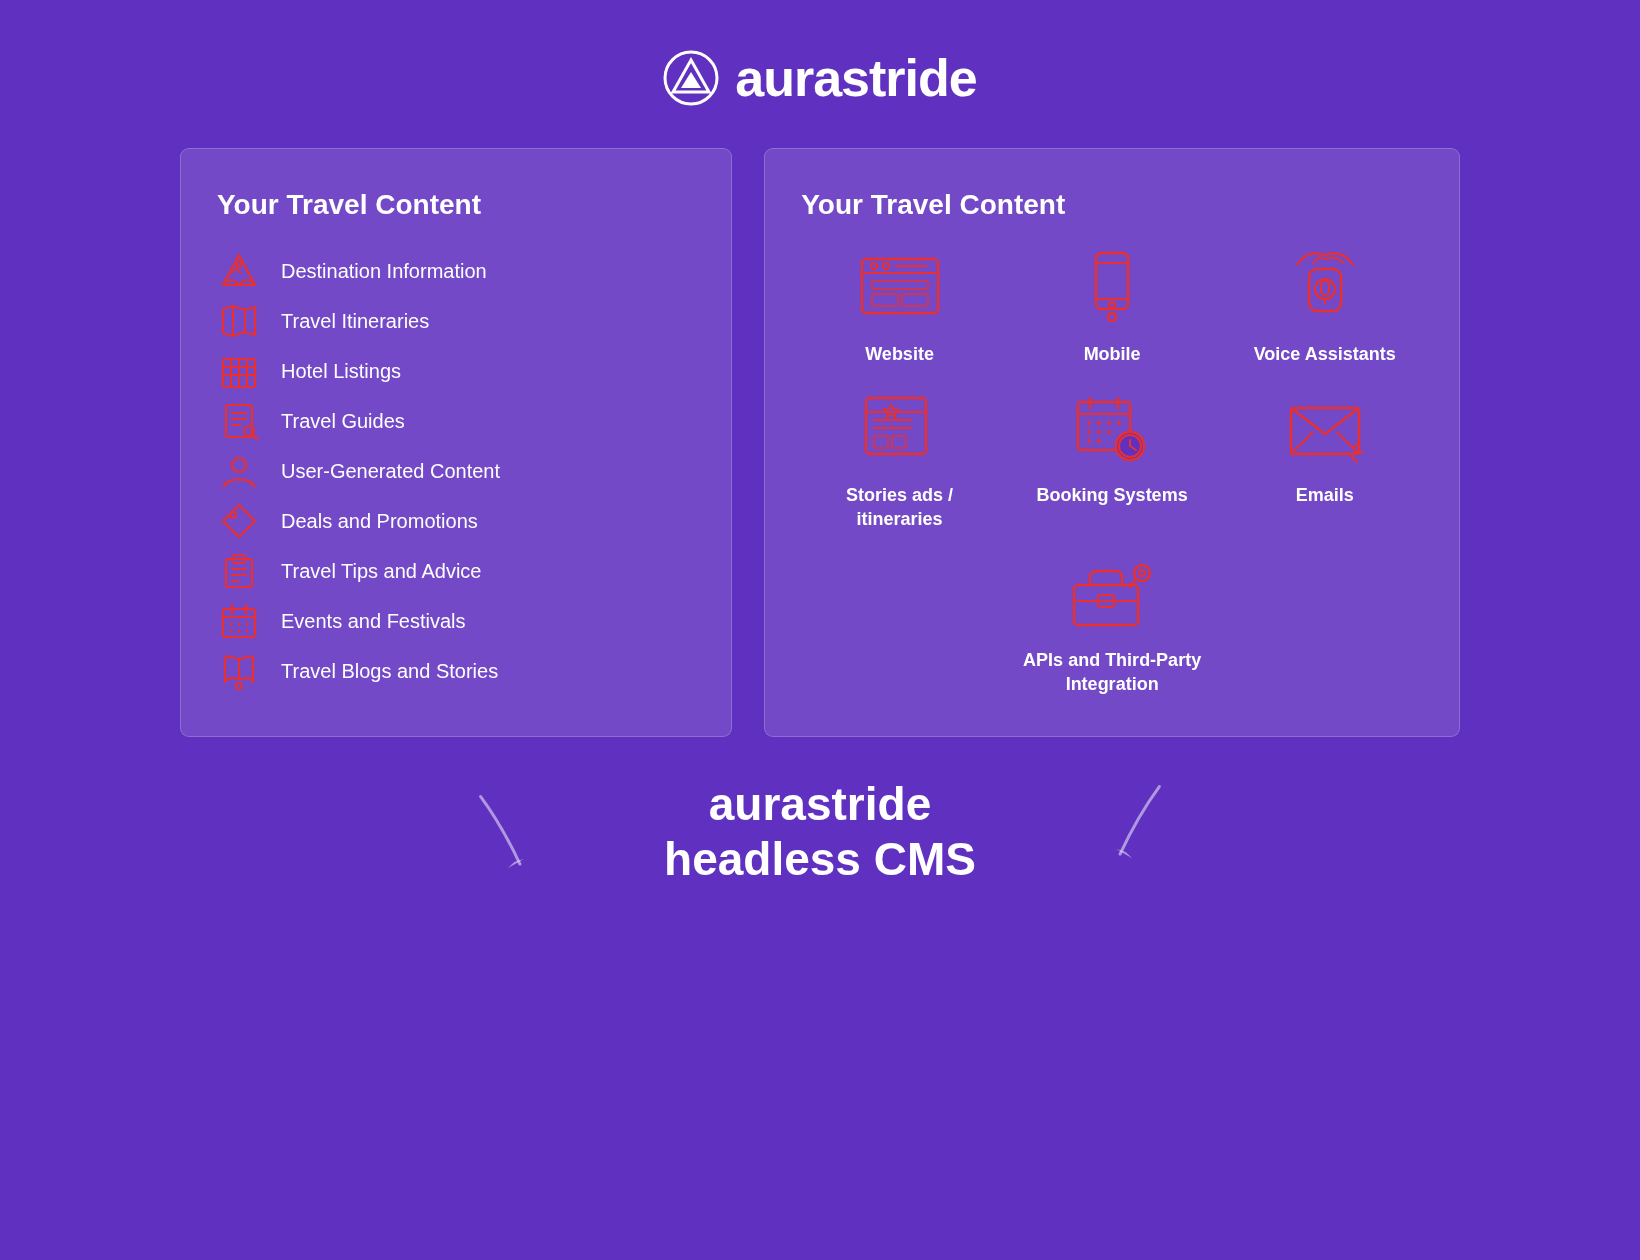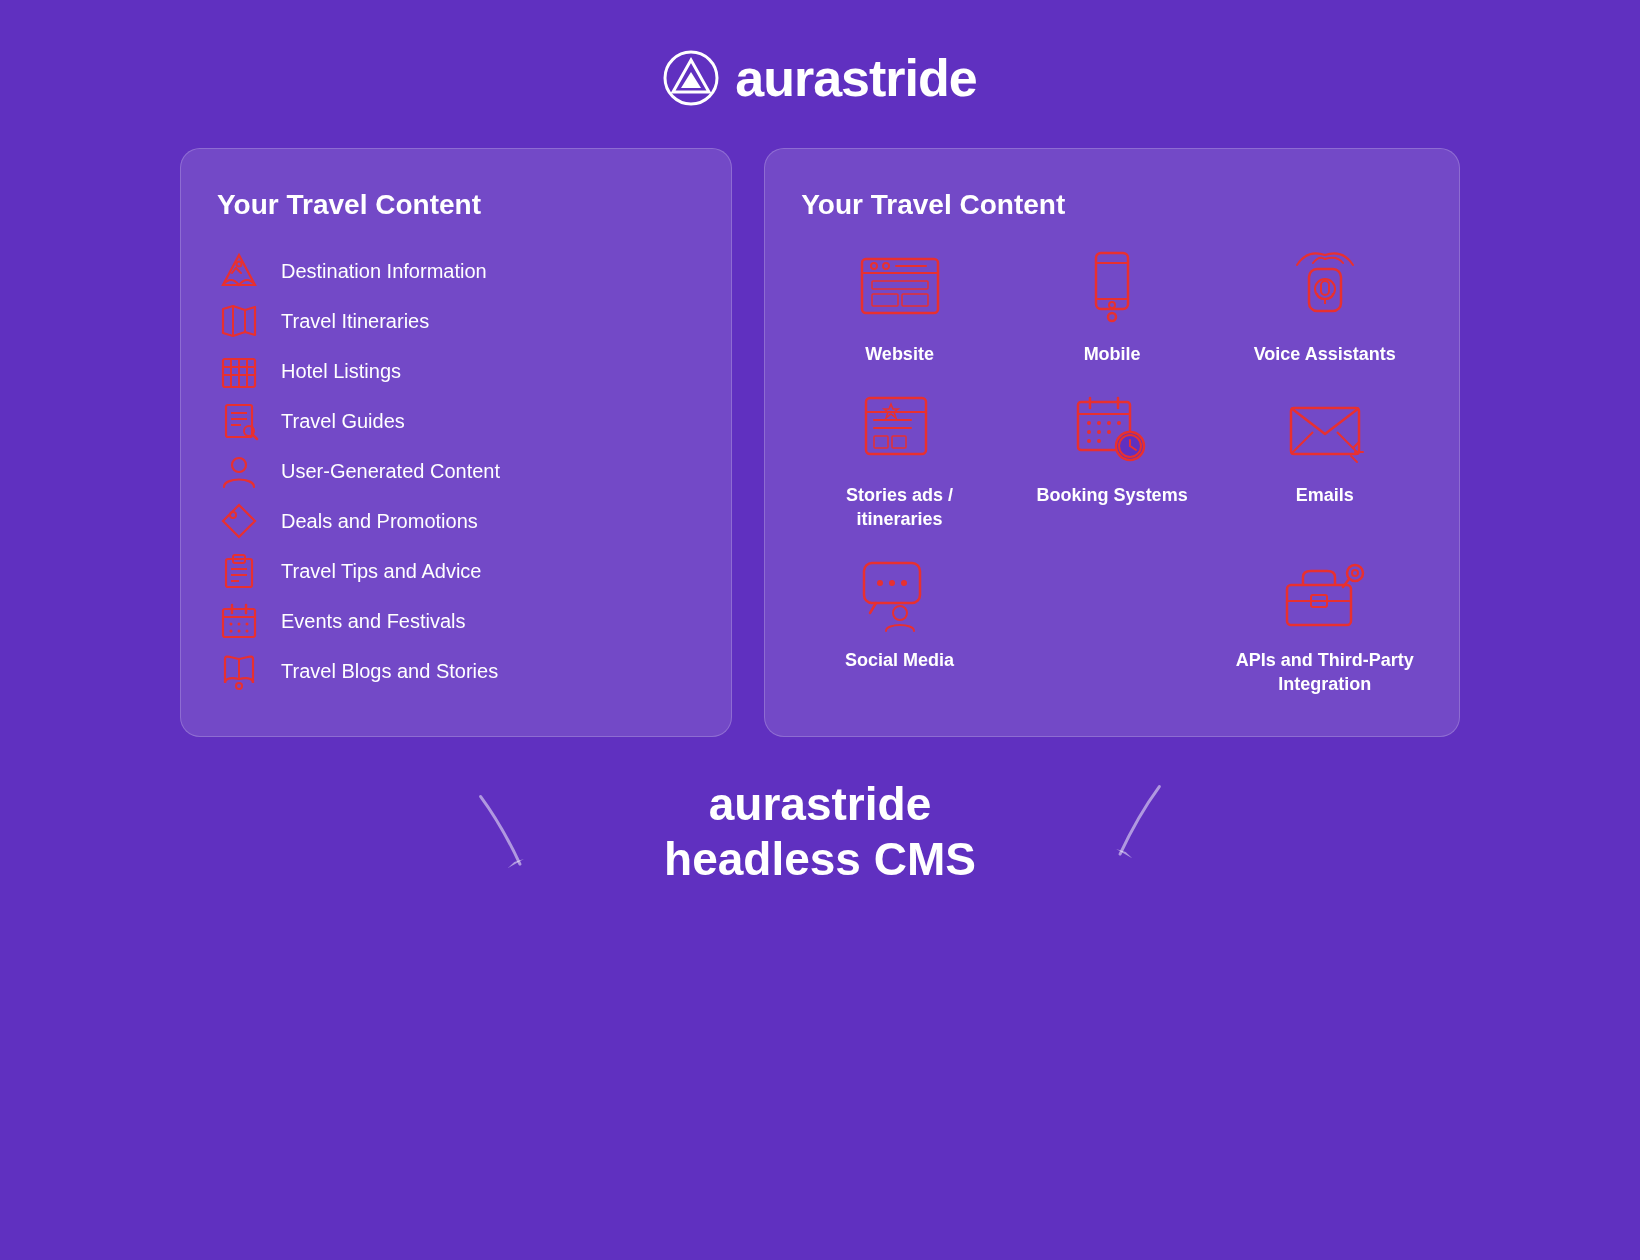--- a/index.html
+++ b/index.html
@@ -36,21 +36,21 @@
     }
 
     .main-content {
       display: flex;
       gap: 32px;
       width: 1280px;
     }
 
     .card {
       background: rgba(255,255,255,0.12);
-      border-radius: 20px;
+      border-radius: 9px;
       padding: 40px 36px;
       border: 1px solid rgba(255,255,255,0.2);
     }
 
     .card-left {
       flex: 1;
       min-width: 480px;
     }
 
     .card-right {
@@ -357,34 +357,20 @@
           <line x1="10" y1="64" x2="32" y2="42" stroke="#e83030" stroke-width="2"></line>
           <line x1="78" y1="64" x2="56" y2="42" stroke="#e83030" stroke-width="2"></line>
 
           <line x1="72" y1="58" x2="78" y2="52" stroke="#e83030" stroke-width="2" stroke-linecap="round"></line>
           <line x1="74" y1="62" x2="82" y2="62" stroke="#e83030" stroke-width="2" stroke-linecap="round"></line>
           <line x1="70" y1="66" x2="76" y2="72" stroke="#e83030" stroke-width="2" stroke-linecap="round"></line>
         </svg>
         <span class="right-item-label">Emails</span>
       </div>
 
-      <div class="right-item">
-        <svg class="right-item-icon" viewBox="0 0 88 80" fill="none">
-
-          <rect x="8" y="8" width="56" height="40" rx="8" stroke="#e83030" stroke-width="2.5" fill="none"></rect>
-          <circle cx="24" cy="28" r="3" fill="#e83030"></circle>
-          <circle cx="36" cy="28" r="3" fill="#e83030"></circle>
-          <circle cx="48" cy="28" r="3" fill="#e83030"></circle>
-          <path d="M20 48 L14 58" stroke="#e83030" stroke-width="2.5" stroke-linecap="round"></path>
-
-          <circle cx="44" cy="58" r="7" stroke="#e83030" stroke-width="2" fill="none"></circle>
-          <path d="M30 76 C30 68 58 68 58 76" stroke="#e83030" stroke-width="2" fill="none" stroke-linecap="round"></path>
-        </svg>
-        <span class="right-item-label">Social Media</span>
-      </div>
 
       <div class="right-item"></div>
 
       <div class="right-item">
         <svg class="right-item-icon" viewBox="0 0 88 80" fill="none">
 
           <rect x="6" y="30" width="64" height="40" rx="4" stroke="#e83030" stroke-width="2.5" fill="none"></rect>
           <path d="M22 30 L22 22 Q22 16 30 16 L46 16 Q54 16 54 22 L54 30" stroke="#e83030" stroke-width="2.5" fill="none" stroke-linejoin="round"></path>
           <line x1="6" y1="46" x2="70" y2="46" stroke="#e83030" stroke-width="2"></line>
           <rect x="30" y="40" width="16" height="12" rx="2" stroke="#e83030" stroke-width="2" fill="none"></rect>

